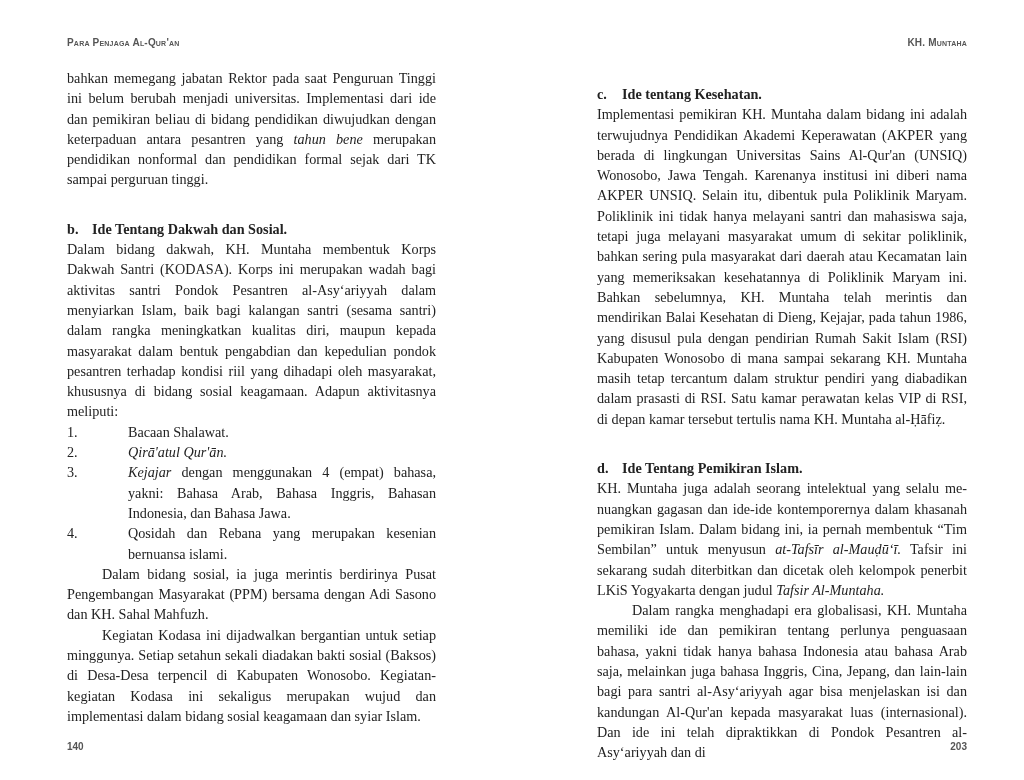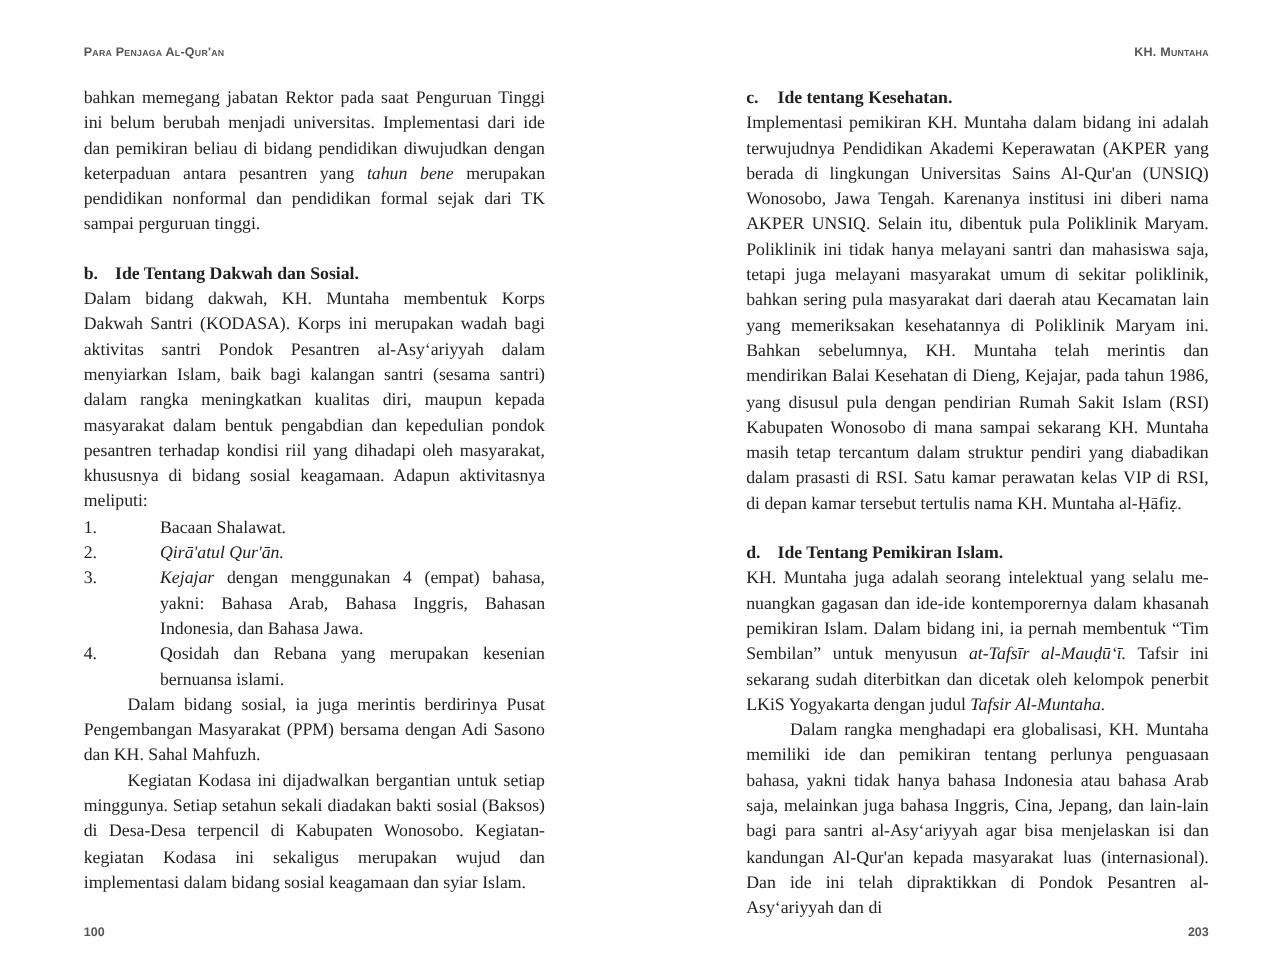--- a/index.html
+++ b/index.html
@@ -24,22 +24,22 @@
     .page.right .folio { right: 57px; }
     .body {
       position: absolute; top: 68px; width: 369px;
       font-family: "Liberation Serif", serif; font-size: 14.2px;
       line-height: 20.3px; color: #222222; text-align: justify;
     }
     .page.left .body { left: 67px; }
     .page.right .body { left: 85px; width: 370px; }
     p { margin: 0; }
     .indent { text-indent: 35px; }
-    .heading { font-weight: bold; margin-top: 0; }
-    .heading.first { margin-top: 0; }
+    .heading { font-weight: bold; margin-top: 10px; }
+    .heading.first { margin-top: 16px; }
     .heading .marker { display: inline-block; width: 25px; }
     .gap { height: 19px; }
     ol { list-style: none; margin: 0; padding: 0; }
     ol li { display: flex; }
     ol li .num { flex: 0 0 25px; }
     ol li .txt { flex: 1; text-align: justify; margin-left: 36px; }
     em { font-style: italic; }
   </style>
 </head>
 <body>
@@ -65,21 +65,21 @@
           <span class="txt"><em>Kejajar</em><span> dengan menggunakan 4 (empat) bahasa, yakni: Bahasa Arab, Bahasa Inggris, Bahasan Indonesia, dan Bahasa Jawa.</span></span>
         </li>
       <li>
           <span class="num">4.</span>
           <span class="txt"><em></em><span>Qosidah dan Rebana yang merupakan kesenian bernuansa islami.</span></span>
         </li>
     </ol>
     <p class="indent">Dalam bidang sosial, ia juga merintis berdirinya Pusat Pengembangan Masyarakat (PPM) bersama dengan Adi Sasono dan KH. Sahal Mahfuzh.</p>
     <p class="indent">Kegiatan Kodasa ini dijadwalkan bergantian untuk setiap minggunya. Setiap setahun sekali diadakan bakti sosial (Baksos) di Desa-Desa terpencil di Kabupaten Wonosobo. Kegiatan-kegiatan Kodasa ini sekaligus merupakan wujud dan implementasi dalam bidang sosial keagamaan dan syiar Islam.</p>
   </div>
-  <div class="folio">100</div>
+  <div class="folio">140</div>
 </div>
 
 <div class="page right">
   <div class="running-head">KH. Muntaha</div>
   <div class="body">
     <p class="heading first"><span class="marker">c.</span><span>Ide tentang Kesehatan.</span></p>
     <p>Implementasi pemikiran KH. Muntaha dalam bidang ini adalah terwujudnya Pendidikan Akademi Keperawatan (AKPER yang berada di lingkungan Universitas Sains Al-Qur'an (UNSIQ) Wonosobo, Jawa Tengah. Karenanya institusi ini diberi nama AKPER UNSIQ. Selain itu, dibentuk pula Poliklinik Maryam. Poliklinik ini tidak hanya melayani santri dan mahasiswa saja, tetapi juga melayani masyarakat umum di sekitar poliklinik, bahkan sering pula masyarakat dari daerah atau Kecamatan lain yang memeriksakan kesehatannya di Poliklinik Maryam ini. Bahkan sebelumnya, KH. Muntaha telah merintis dan mendirikan Balai Kesehatan di Dieng, Kejajar, pada tahun 1986, yang disusul pula dengan pendirian Rumah Sakit Islam (RSI) Kabupaten Wonosobo di mana sampai sekarang KH. Muntaha masih tetap tercantum dalam struktur pendiri yang diabadikan dalam prasasti di RSI. Satu kamar perawatan kelas VIP di RSI, di depan kamar tersebut tertulis nama KH. Muntaha al-Ḥāfiẓ.</p>
     <div class="gap"></div>
     <p class="heading"><span class="marker">d.</span><span>Ide Tentang Pemikiran Islam.</span></p>
     <p><span>KH. Muntaha juga adalah seorang intelektual yang selalu me-nuangkan gagasan dan ide-ide kontemporernya dalam khasanah pemikiran Islam. Dalam bidang ini, ia pernah membentuk “Tim Sembilan” untuk menyusun </span><em>at-Tafsīr al-Mauḍū‘ī.</em><span> Tafsir ini sekarang sudah diterbitkan dan dicetak oleh kelompok penerbit LKiS Yogyakarta dengan judul </span><em>Tafsir Al-Muntaha.</em></p>

